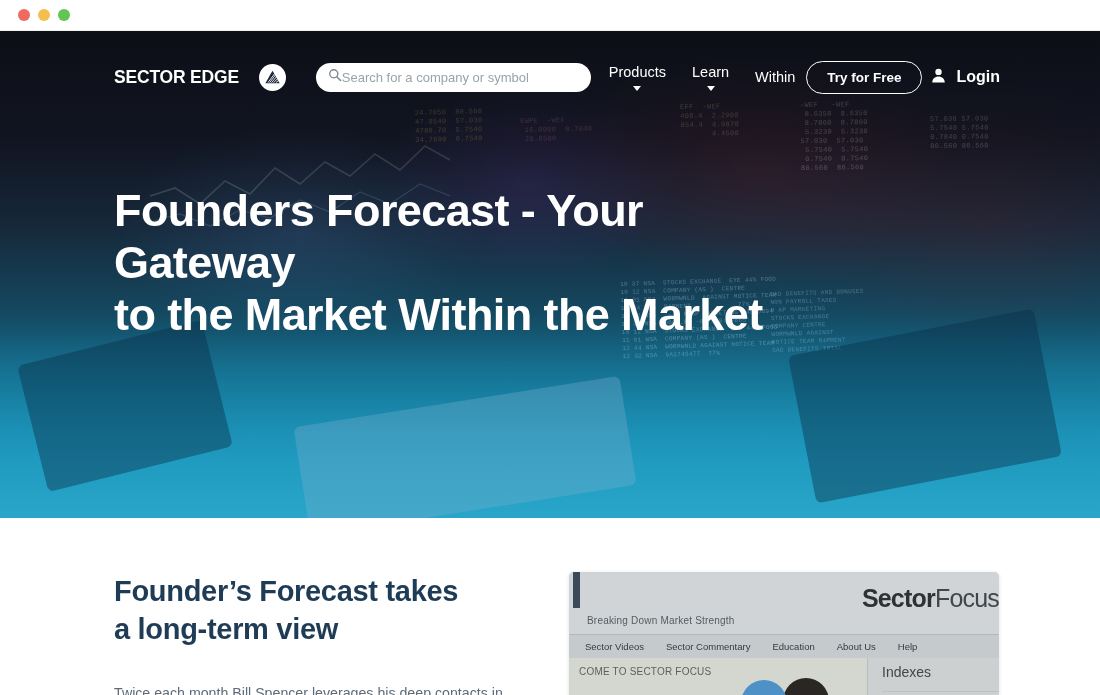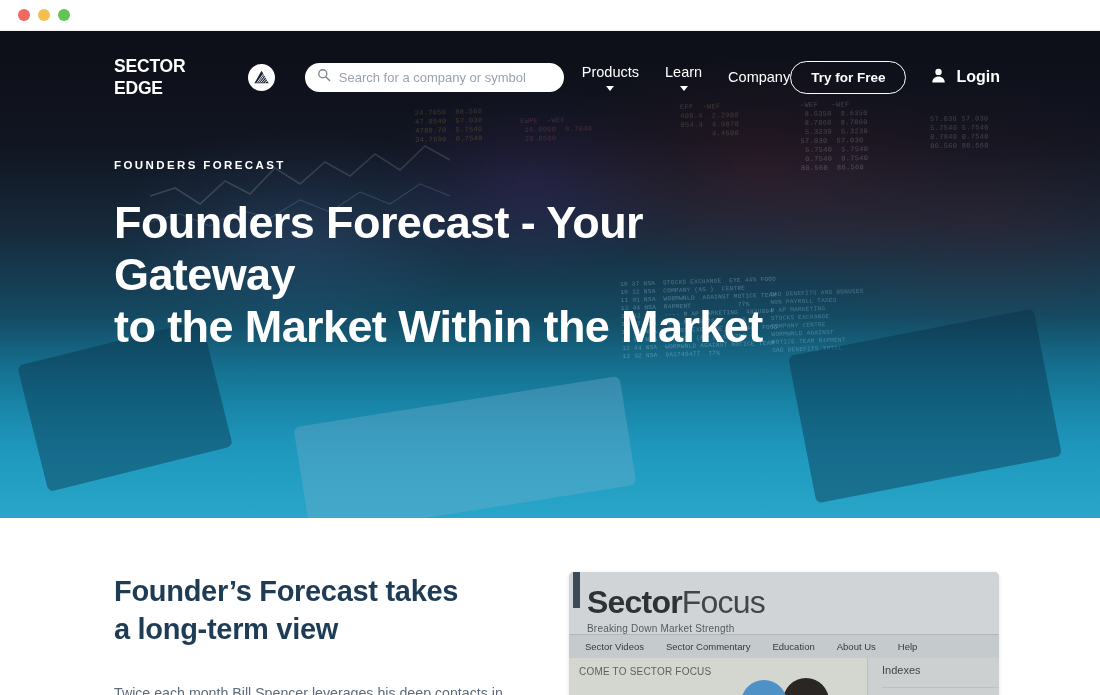--- a/index.html
+++ b/index.html
@@ -80,35 +80,35 @@
     color: #fff; font-weight: 800; font-size: 19px; letter-spacing: -0.2px;
     font-family: "Liberation Sans", sans-serif;
     transform: scaleX(.92); transform-origin: left center;
   }
   .logo-mark {
     width: 27px; height: 27px; border-radius: 50%; background: #fff;
     display: flex; align-items: center; justify-content: center; flex: none;
   }
   .search-box {
     margin-left: 30px; width: 275px; height: 29px; background: #fff;
-    border-radius: 15px; display: flex; align-items: center; padding: 0 12px; gap: 8px;
+    border-radius: 15px; display: flex; align-items: center; padding: 0 12px; gap: 0;
   }
   .search-input {
     border: none; outline: none; background: transparent; flex: 1;
     font-size: 13px; color: #3c4450; font-family: "Liberation Sans", sans-serif;
   }
   .search-input::placeholder { color: #9aa2ad; }
   .nav-links { display: flex; align-items: center; gap: 26px; margin-left: 18px; }
   .nav-link {
     color: #fff; font-size: 14.5px; font-weight: 400; cursor: pointer;
     display: flex; align-items: center; gap: 6px; white-space: nowrap; flex-direction: column;
   }
   .caret { width: 0; height: 0; border-left: 4px solid transparent;
            border-right: 4px solid transparent; border-top: 5px solid #fff; display:block; }
-  .nav-right { margin-left: auto; display: flex; align-items: center; gap: 24px; }
+  .nav-right { margin-left: auto; display: flex; align-items: center; gap: 8px; }
   .try-btn {
     border: 1.6px solid #fff; border-radius: 18px; color: #fff;
     font-size: 13.5px; font-weight: 700; padding: 8px 20px; background: transparent;
     cursor: pointer; white-space: nowrap; font-family: "Liberation Sans", sans-serif;
   }
   .login-wrap { display: flex; align-items: center; gap: 9px; cursor: pointer; }
   .login-text { color: #fff; font-size: 16px; font-weight: 600; }
 
   
   .hero-content { position: absolute; left: 114px; top: 128px; z-index: 8; }
@@ -144,21 +144,21 @@
   .video-panel {
     margin-left: 15px; width: 430px; height: 140px; flex: none;
     border-radius: 5px; overflow: hidden; position: relative;
     background: #c3ccd0; box-shadow: 0 1px 4px rgba(0,0,0,.12);
     filter: saturate(.55) brightness(1.02);
   }
   .vp-head {
     height: 62px; background: #c9d1d4; padding: 12px 0 0 18px; position: relative;
   }
   .vp-accent { position: absolute; left: 4px; top: 0; width: 7px; height: 36px; background: #2f4a63; }
-  .vp-logo { font-size: 32px; letter-spacing: -0.8px; color: #2b3136; }
+  .vp-logo { font-size: 25px; letter-spacing: -0.8px; color: #2b3136; text-align: right; }
   .vp-logo b { font-weight: 700; }
   .vp-logo span { font-weight: 400; color: #3c454c; }
   .vp-tag { font-size: 10px; color: #4e5a63; margin-top: 2px; letter-spacing: .2px; }
   .vp-nav {
     height: 24px; background: #bdc7cc; display: flex; align-items: center;
     padding-left: 16px; gap: 22px; border-top: 1px solid #aab4ba;
   }
   .vp-tab { font-size: 9.5px; color: #2f3a42; white-space: nowrap; cursor: pointer; }
   .vp-body { display: flex; height: 52px; background: #c8ced1; }
   .vp-main {
@@ -172,21 +172,21 @@
   }
   .play-btn {
     position: absolute; left: 172px; bottom: -16px; width: 46px; height: 46px;
     border-radius: 50%; background: #1f96f5; display: flex; align-items: center;
     justify-content: center; cursor: pointer; z-index: 3;
   }
   .vp-side {
     width: 132px; flex: none; background: #c6ccce; padding: 6px 0 0 14px;
     border-left: 1px solid #b4bcc0;
   }
-  .vp-side-title { font-size: 11px; color: #3d464d; }
+  .vp-side-title { font-size: 14px; color: #3d464d; }
   .vp-side-item {
     font-size: 10.5px; color: #2f383f; margin-top: 11px;
     border-top: 1px solid #b6bec2; padding-top: 8px;
   }
 </style>
 </head>
 <body>
 
 <div class="browser-chrome">
   <span class="dot dot-red"></span>
@@ -283,40 +283,39 @@
     <div class="nav-links">
       <div class="nav-link">
         <span>Products</span>
         <span class="caret"></span>
       </div>
       <div class="nav-link">
         <span>Learn</span>
         <span class="caret"></span>
       </div>
       <div class="nav-link">
-        <span>Company</span>
+        <span>Within</span>
       </div>
     </div>
 
     <div class="nav-right">
       <button class="try-btn">Try for Free</button>
       <div class="login-wrap">
         <span>
           <svg width="17" height="17" viewBox="0 0 18 18">
             <circle cx="9" cy="5.2" r="3.4" fill="#fff"></circle>
             <path d="M2.4 16.5 C2.4 12.3 5.4 10 9 10 C12.6 10 15.6 12.3 15.6 16.5 Z" fill="#fff"></path>
           </svg>
         </span>
         <span class="login-text">Login</span>
       </div>
     </div>
   </div>
 
   <div class="hero-content">
-    <div class="eyebrow">FOUNDERS FORECAST</div>
     <div class="hero-title">
       <div>Founders Forecast - Your Gateway</div>
       <div>to the Market Within the Market</div>
     </div>
   </div>
 </div>
 
 <div class="section">
   <div class="section-inner">
     <div class="col-left">

